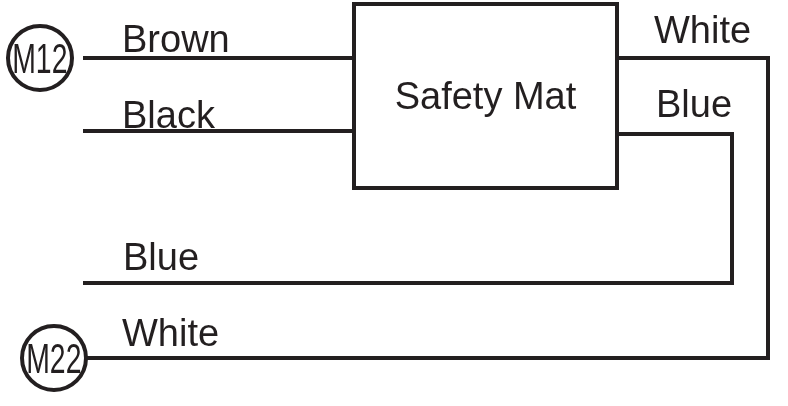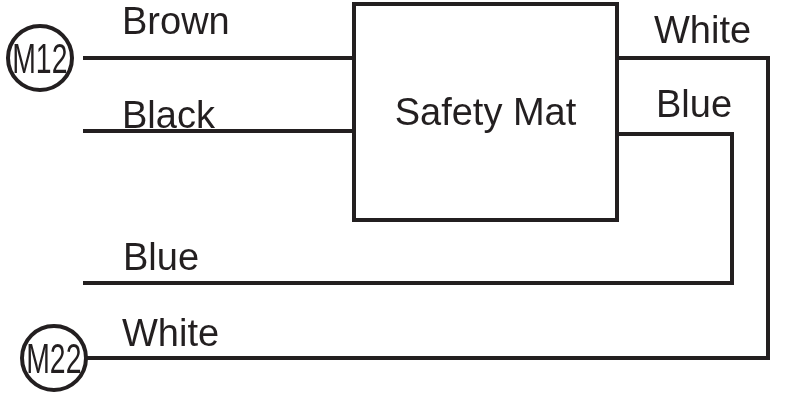--- a/index.html
+++ b/index.html
@@ -41,21 +41,21 @@
   .wire {
     position: absolute;
     background: #231f20;
     z-index: 1;
   }
   .device-box {
     position: absolute;
     left: 352px;
     top: 2px;
     width: 267px;
-    height: 220px;
+    height: 188px;
     box-sizing: border-box;
     border: 4px solid #231f20;
     background: #ffffff;
     display: flex;
     flex-direction: column;
     align-items: center;
     justify-content: center;
     z-index: 2;
     text-align: center;
   }
@@ -81,21 +81,21 @@
   
   #w-brown      { left: 83px;  top: 56px;  width: 269px; height: 4px; }
   #w-black      { left: 83px;  top: 129px; width: 269px; height: 4px; }
   #w-blue-left  { left: 83px;  top: 281px; width: 651px; height: 4px; }
   #w-white-left { left: 83px;  top: 356px; width: 687px; height: 4px; }
   #w-white-h    { left: 619px; top: 56px;  width: 151px; height: 4px; }
   #w-white-v    { left: 766px; top: 56px;  width: 4px;   height: 304px; }
   #w-blue-h     { left: 619px; top: 132px; width: 115px; height: 4px; }
   #w-blue-v     { left: 730px; top: 132px; width: 4px;   height: 153px; }
   
-  #lbl-brown       { left: 122px; top: 2px; }
+  #lbl-brown       { left: 122px; top: 20px; }
   #lbl-black       { left: 122px; top: 84px; margin-top: 12px; }
   #lbl-white-right { left: 654px; top: 11px; }
   #lbl-blue-right  { left: 656px; top: 85px; }
   #lbl-blue-left   { left: 123px; top: 238px; }
   #lbl-white-left  { left: 122px; top: 314px; }
 </style>
 </head>
 <body>
 
 <div class="diagram">

